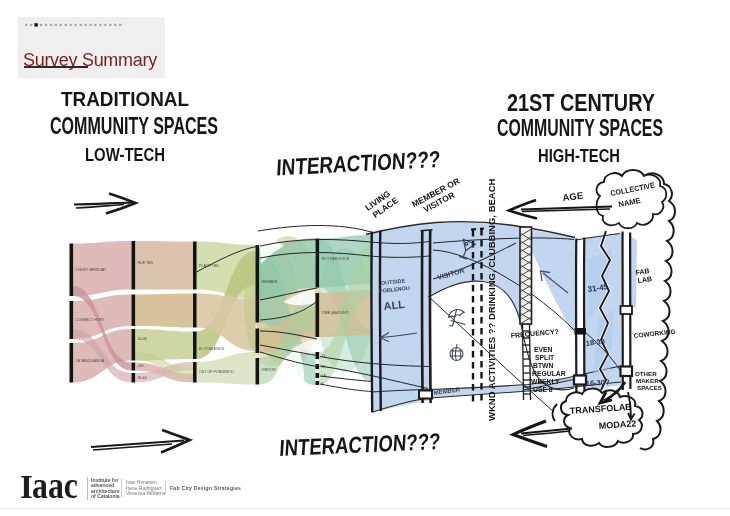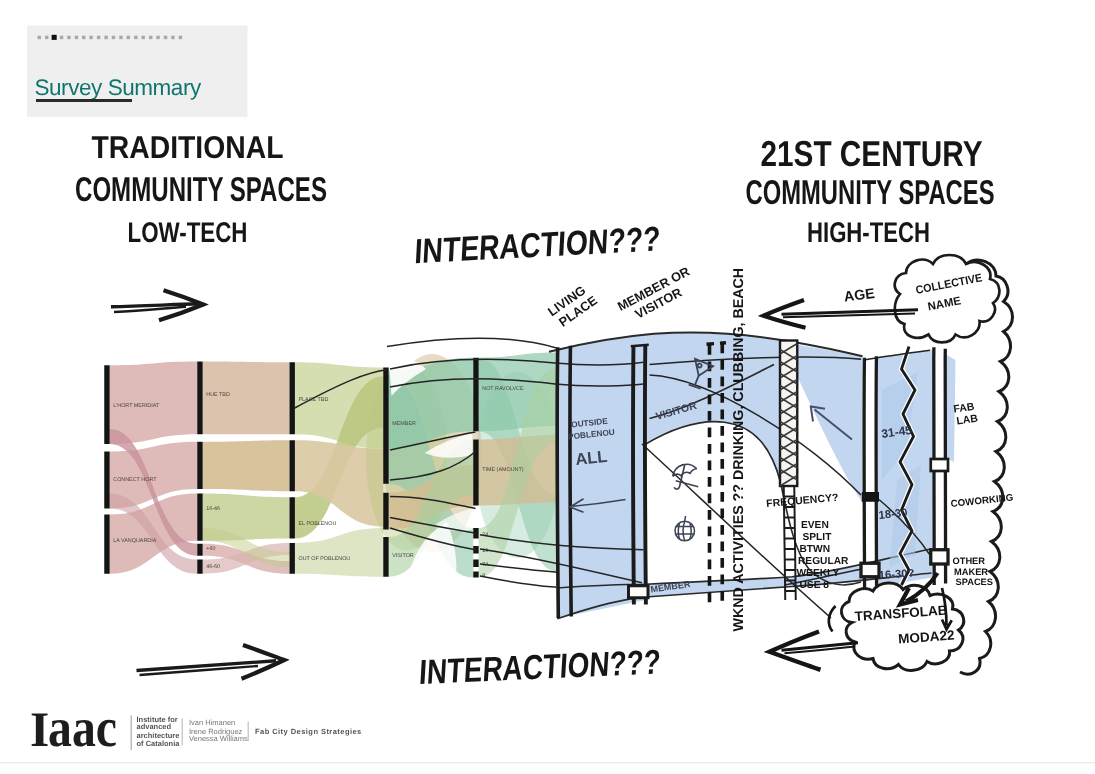--- a/index.html
+++ b/index.html
@@ -26,21 +26,21 @@
     <rect x="60.4" y="2.8" width="2.3" height="2.3" fill="#a9a9a9"></rect>
     <rect x="65.4" y="2.8" width="2.3" height="2.3" fill="#a9a9a9"></rect>
     <rect x="70.3" y="2.8" width="2.3" height="2.3" fill="#a9a9a9"></rect>
     <rect x="75.3" y="2.8" width="2.3" height="2.3" fill="#a9a9a9"></rect>
     <rect x="80.2" y="2.8" width="2.3" height="2.3" fill="#a9a9a9"></rect>
     <rect x="85.2" y="2.8" width="2.3" height="2.3" fill="#a9a9a9"></rect>
     <rect x="90.1" y="2.8" width="2.3" height="2.3" fill="#a9a9a9"></rect>
     <rect x="95.1" y="2.8" width="2.3" height="2.3" fill="#a9a9a9"></rect>
 </svg>
 
-<div class="abs" style="left:23px;top:50px;font-size:15px;color:#0f766e;letter-spacing:-0.3px">Survey Summary</div>
+<div class="abs" style="left:23px;top:50px;font-size:18px;color:#7f1d1d;letter-spacing:-0.3px">Survey Summary</div>
 
 <div class="abs" style="left:24px;top:66px;width:64px;height:1.8px;background:#2a2a2a"></div>
 
 <svg class="abs" style="left:0;top:0" width="730" height="516" viewBox="0 0 730 516" font-family="Liberation Sans,sans-serif" font-weight="bold" fill="#161616">
 
 <text x="61" y="105.5" font-size="21" textLength="128" lengthAdjust="spacingAndGlyphs">TRADITIONAL</text>
 
 <text x="50" y="134" font-size="23" textLength="168" lengthAdjust="spacingAndGlyphs">COMMUNITY SPACES</text>
 
 <text x="85" y="161" font-size="19" textLength="80" lengthAdjust="spacingAndGlyphs">LOW-TECH</text>

